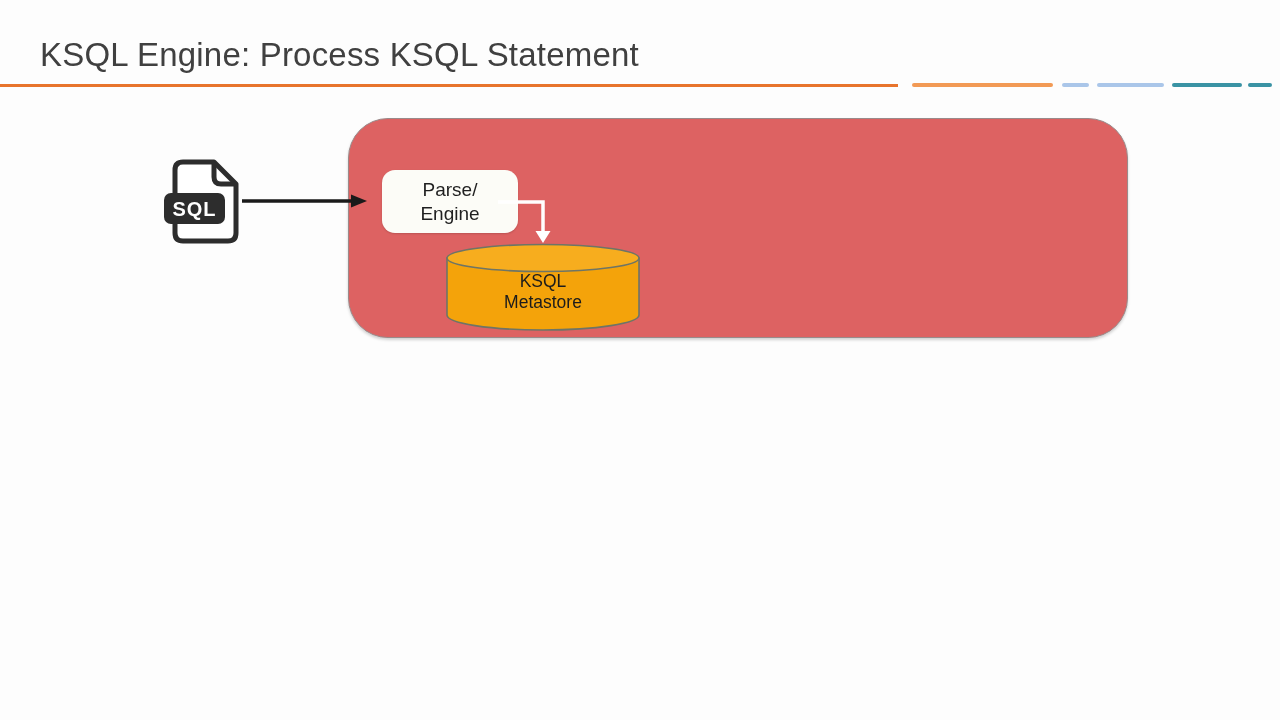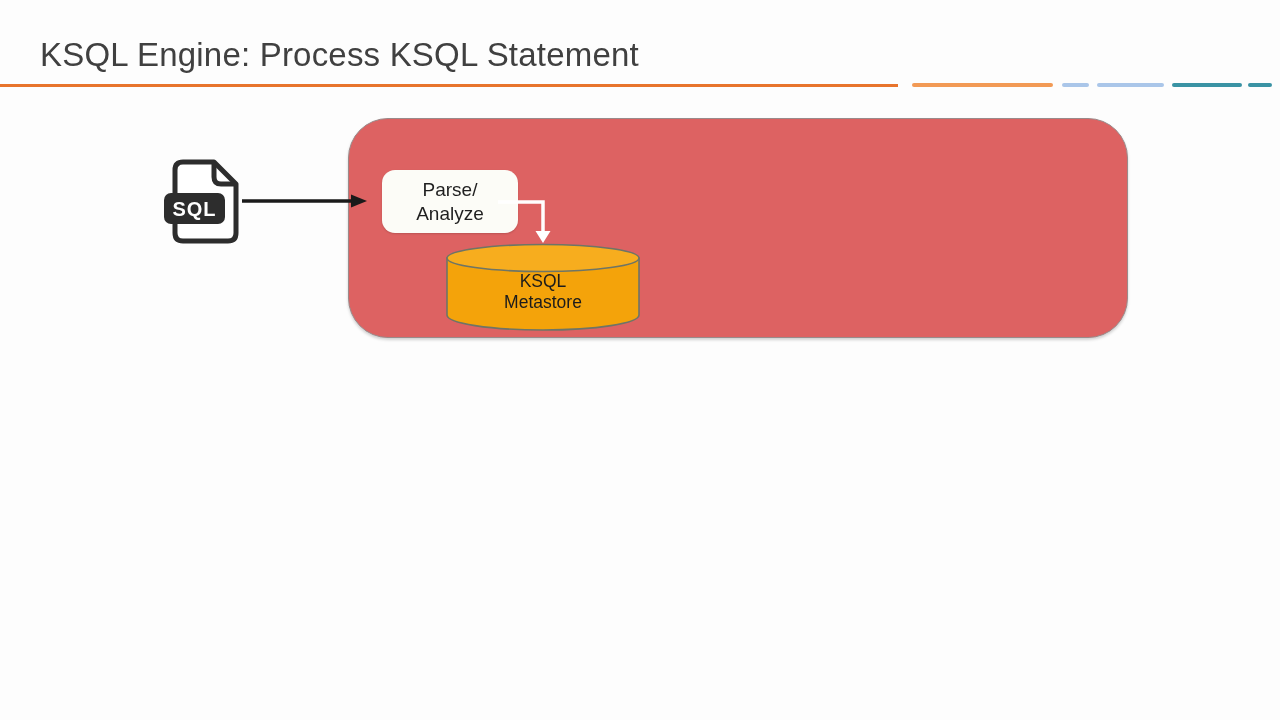--- a/index.html
+++ b/index.html
@@ -92,21 +92,21 @@
   <text x="33.5" y="60" text-anchor="middle" font-family="Liberation Sans, sans-serif" font-size="20" font-weight="bold" fill="#ffffff" letter-spacing="1">SQL</text>
 </svg>
 
 <svg class="abs" style="left:240px; top:194px;" width="128" height="14" viewBox="0 0 128 14">
   <line x1="2" y1="7" x2="112" y2="7" stroke="#1a1a1a" stroke-width="3.5"></line>
   <polygon points="111,0.5 127,7 111,13.5" fill="#1a1a1a"></polygon>
 </svg>
 
 <div class="abs parse-box">
   <div>Parse/</div>
-  <div>Analyze</div>
+  <div>Engine</div>
 </div>
 
 <svg class="abs" style="left:495px; top:190px;" width="62" height="56" viewBox="0 0 62 56">
   <polyline points="3,12 48,12 48,43" fill="none" stroke="#ffffff" stroke-width="3.5"></polyline>
   <polygon points="40.5,41 55.5,41 48,53" fill="#ffffff"></polygon>
 </svg>
 
 <svg class="abs" style="left:444px; top:242px;" width="198" height="94" viewBox="0 0 198 94">
   <path d="M 3 16 V 73 A 96 15 0 0 0 195 73 V 16 Z" fill="#f4a30a" stroke="#6e7566" stroke-width="1.6"></path>
   <ellipse cx="99" cy="16" rx="96" ry="13.5" fill="#f7ad1e" stroke="#6e7566" stroke-width="1.6"></ellipse>

